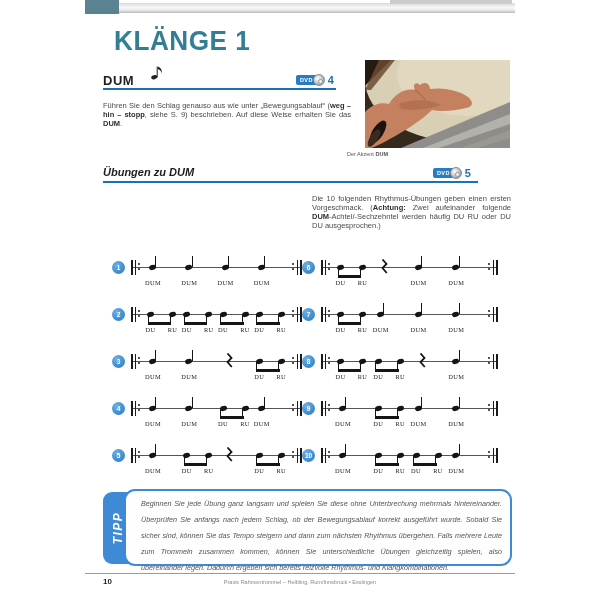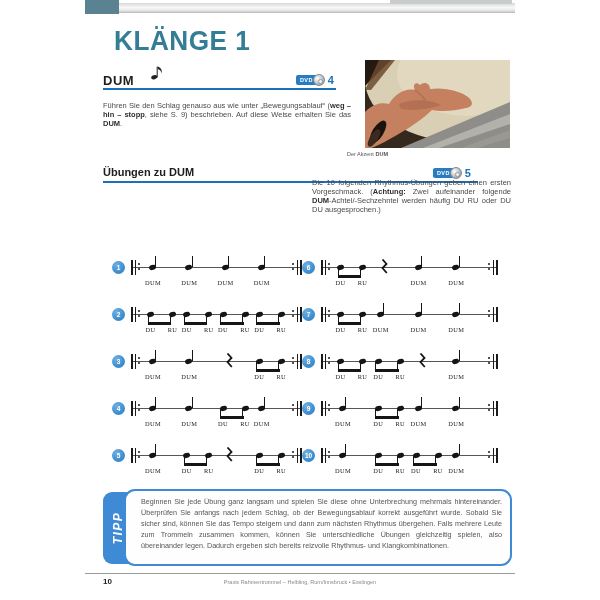--- a/index.html
+++ b/index.html
@@ -12,21 +12,21 @@
   .topbar-strip  { position:absolute; left:119px; top:3px; width:396px; height:10px;
                    background:linear-gradient(180deg,#d9d9d9,#f7f7f7 45%,#ececec 70%,#b9b9b9); }
   .topbar-right  { position:absolute; left:390px; top:0; width:122px; height:4px; background:#c9cdca; }
 
   .title { position:absolute; left:114px; top:26px; font-size:27px; font-weight:bold;
            color:#337d95; letter-spacing:.5px; transform:scaleX(.97); transform-origin:left; }
 
   
   .sec-label { position:absolute; color:#1d1d1d; font-weight:bold; }
   .dum-label { left:103px; top:73px; font-size:13px; letter-spacing:.5px; }
-  .ueb-label { left:103px; top:166px; font-size:11px; }
+  .ueb-label { left:103px; top:166px; font-size:11px;font-style:italic; }
   .rule-blue { position:absolute; height:1.5px; background:#1c70b7; }
   .rule-dum  { left:103px; top:88px;  width:233px; }
   .rule-ueb  { left:103px; top:181px; width:375px; }
   .note-icon { position:absolute; left:150px; top:64px; }
 
   
   .dvd-badge { position:absolute; display:flex; align-items:center; height:13px; }
   .dvd-badge.b1 { left:296px; top:73px; }
   .dvd-badge.b2 { left:433px; top:166px; }
   .dvd-pill { display:inline-block; background:#2a7cc2; color:#fff; font-size:5.5px; font-weight:bold;
@@ -36,21 +36,21 @@
               border:.5px solid #8a8a8a; }
   .dvd-disc::after { content:""; position:absolute; left:4px; top:4px; width:3px; height:3px;
               border-radius:50%; background:#f2f2f2; border:.5px solid #999; }
   .dvd-num { color:#1c70b7; font-weight:bold; font-size:11px; margin-left:3px; }
 
   
   .body-text { position:absolute; font-size:7.5px; line-height:9px; color:#4a4a4a;
                text-align:justify; hyphens:auto;margin-top:6px; }
   .p-dum  { left:103px; top:95px;  width:248px; }
   .col-l  { left:103px; top:188px; width:198px; }
-  .col-r  { left:312px; top:172px; width:199px; }
+  .col-r  { left:312px; top:188px; width:199px; }
   .body-text b { color:#2e2e2e; }
 
   
   .photo { position:absolute; left:365px; top:60px; width:145px; height:88px; overflow:hidden; }
   .caption { position:absolute; left:347px; top:151px; font-size:5.5px; color:#555; }
 
   
   .ex-col { position:absolute; top:257px; }
   #ex-left  { left:112px; width:190px; }
   #ex-right { left:302px; width:196px; }
@@ -84,22 +84,22 @@
   .plbl { width:16px; } .l1 { left:-4.5px; } .l2 { left:17.5px; }
   .glyph-r { position:absolute; left:8px; top:2px; }
 
   
   .tipp-tab { position:absolute; left:103px; top:492px; width:30px; height:72px; background:#3f8ad4;
               border-radius:9px 0 0 9px; display:flex; align-items:center; justify-content:center; }
   .tipp-tab span { transform:rotate(-90deg); color:#fff; font-weight:bold; font-style:italic;
               font-size:12px; letter-spacing:1.5px; }
   .tipp-box { position:absolute; left:124px; top:489px; width:388px; height:77px; background:#fefefe;
               border:2px solid #3f8ad4; border-radius:11px; }
-  .tipp-text { position:absolute; left:141px; top:496px; width:361px; font-size:7.2px; line-height:11px;
-              color:#555; text-align:justify; hyphens:auto; }
+  .tipp-text { position:absolute; left:141px; top:496px; width:361px; font-size:7.2px; line-height:16px;
+              font-style:italic; color:#555; text-align:justify; hyphens:auto; }
 
   
   .footer-rule { position:absolute; left:85px; top:573px; width:430px; height:1px; background:#9a9a9a; }
   .page-num { position:absolute; left:103px; top:577px; font-size:8px; font-weight:bold; color:#1d1d1d; }
   .footer-text { position:absolute; left:85px; top:578.5px; width:430px; text-align:center;
               font-size:5.5px; color:#8a8a8a; }
 </style>
 </head>
 <body>
 

